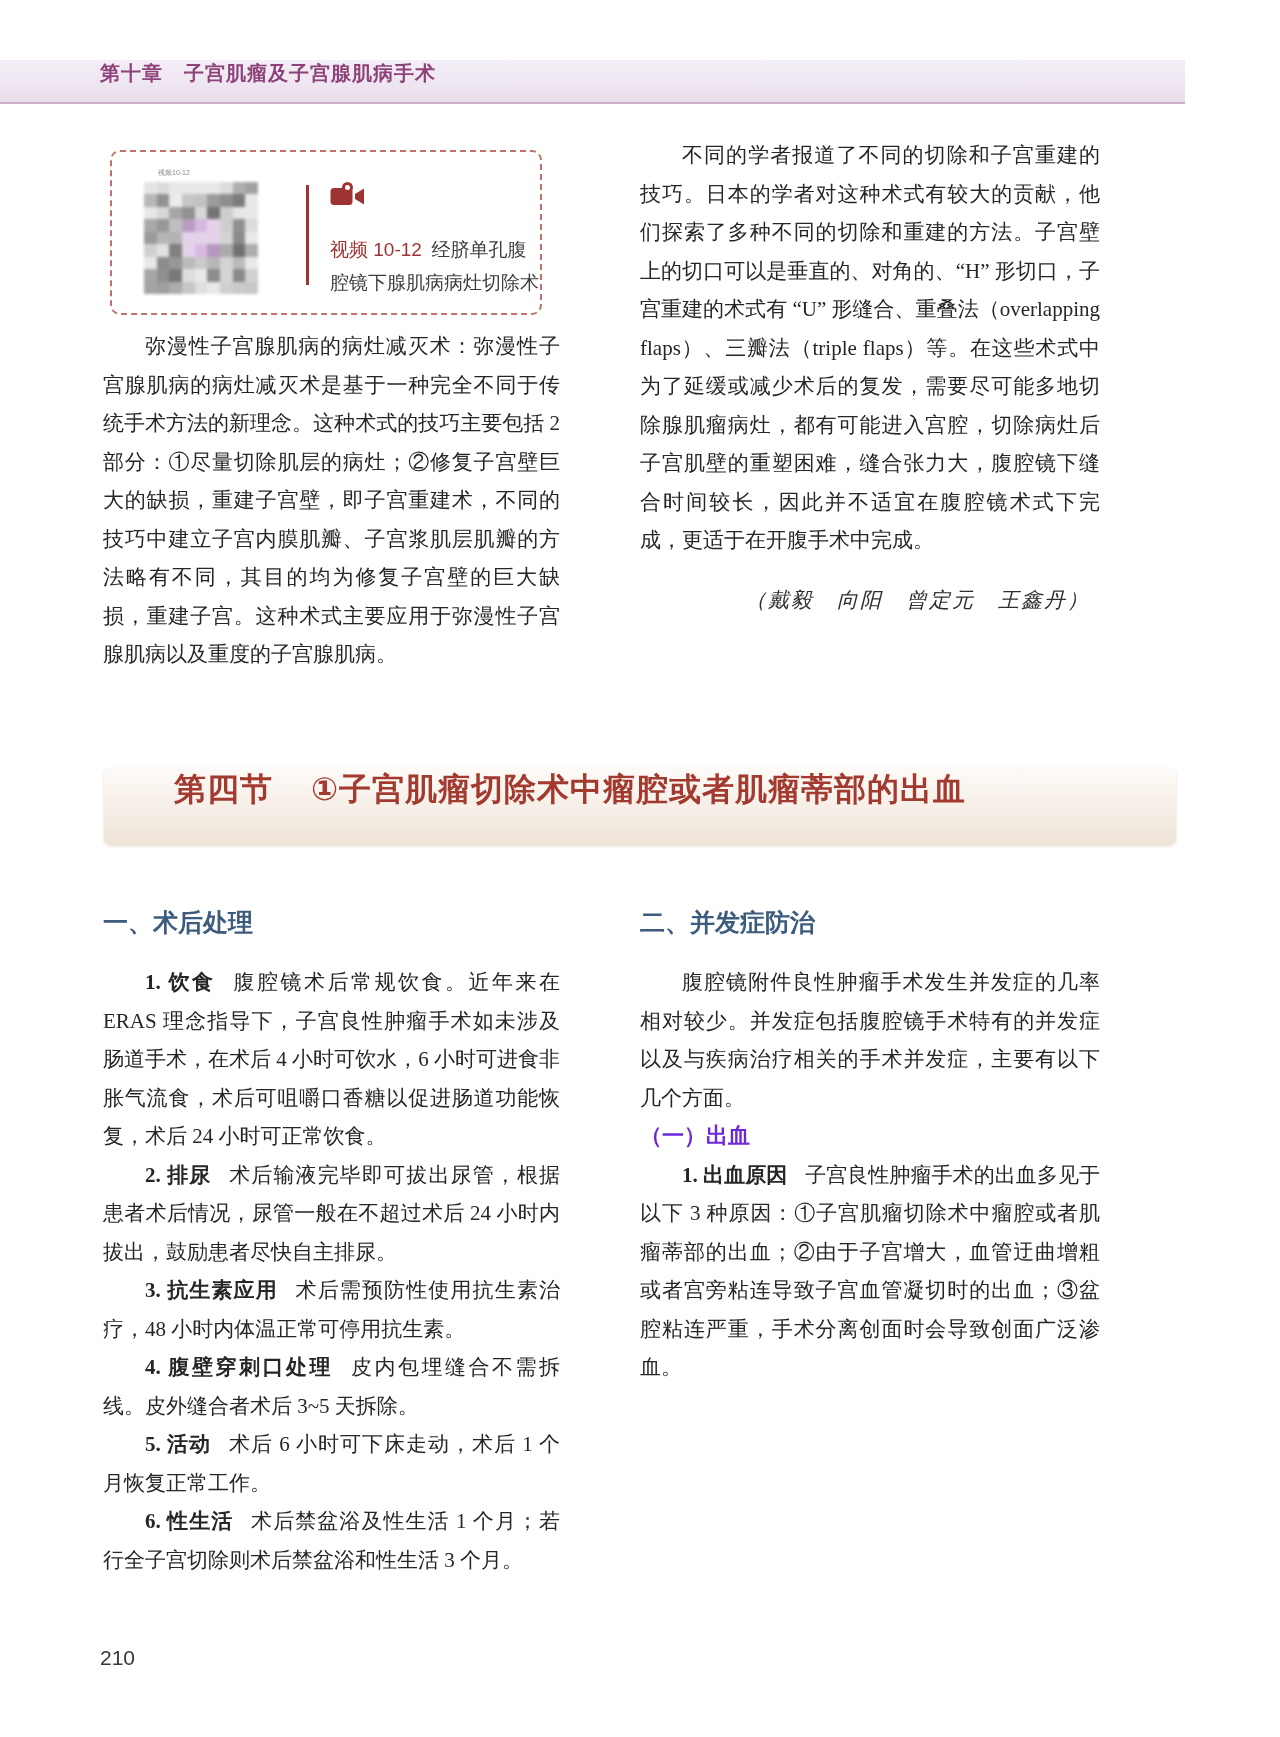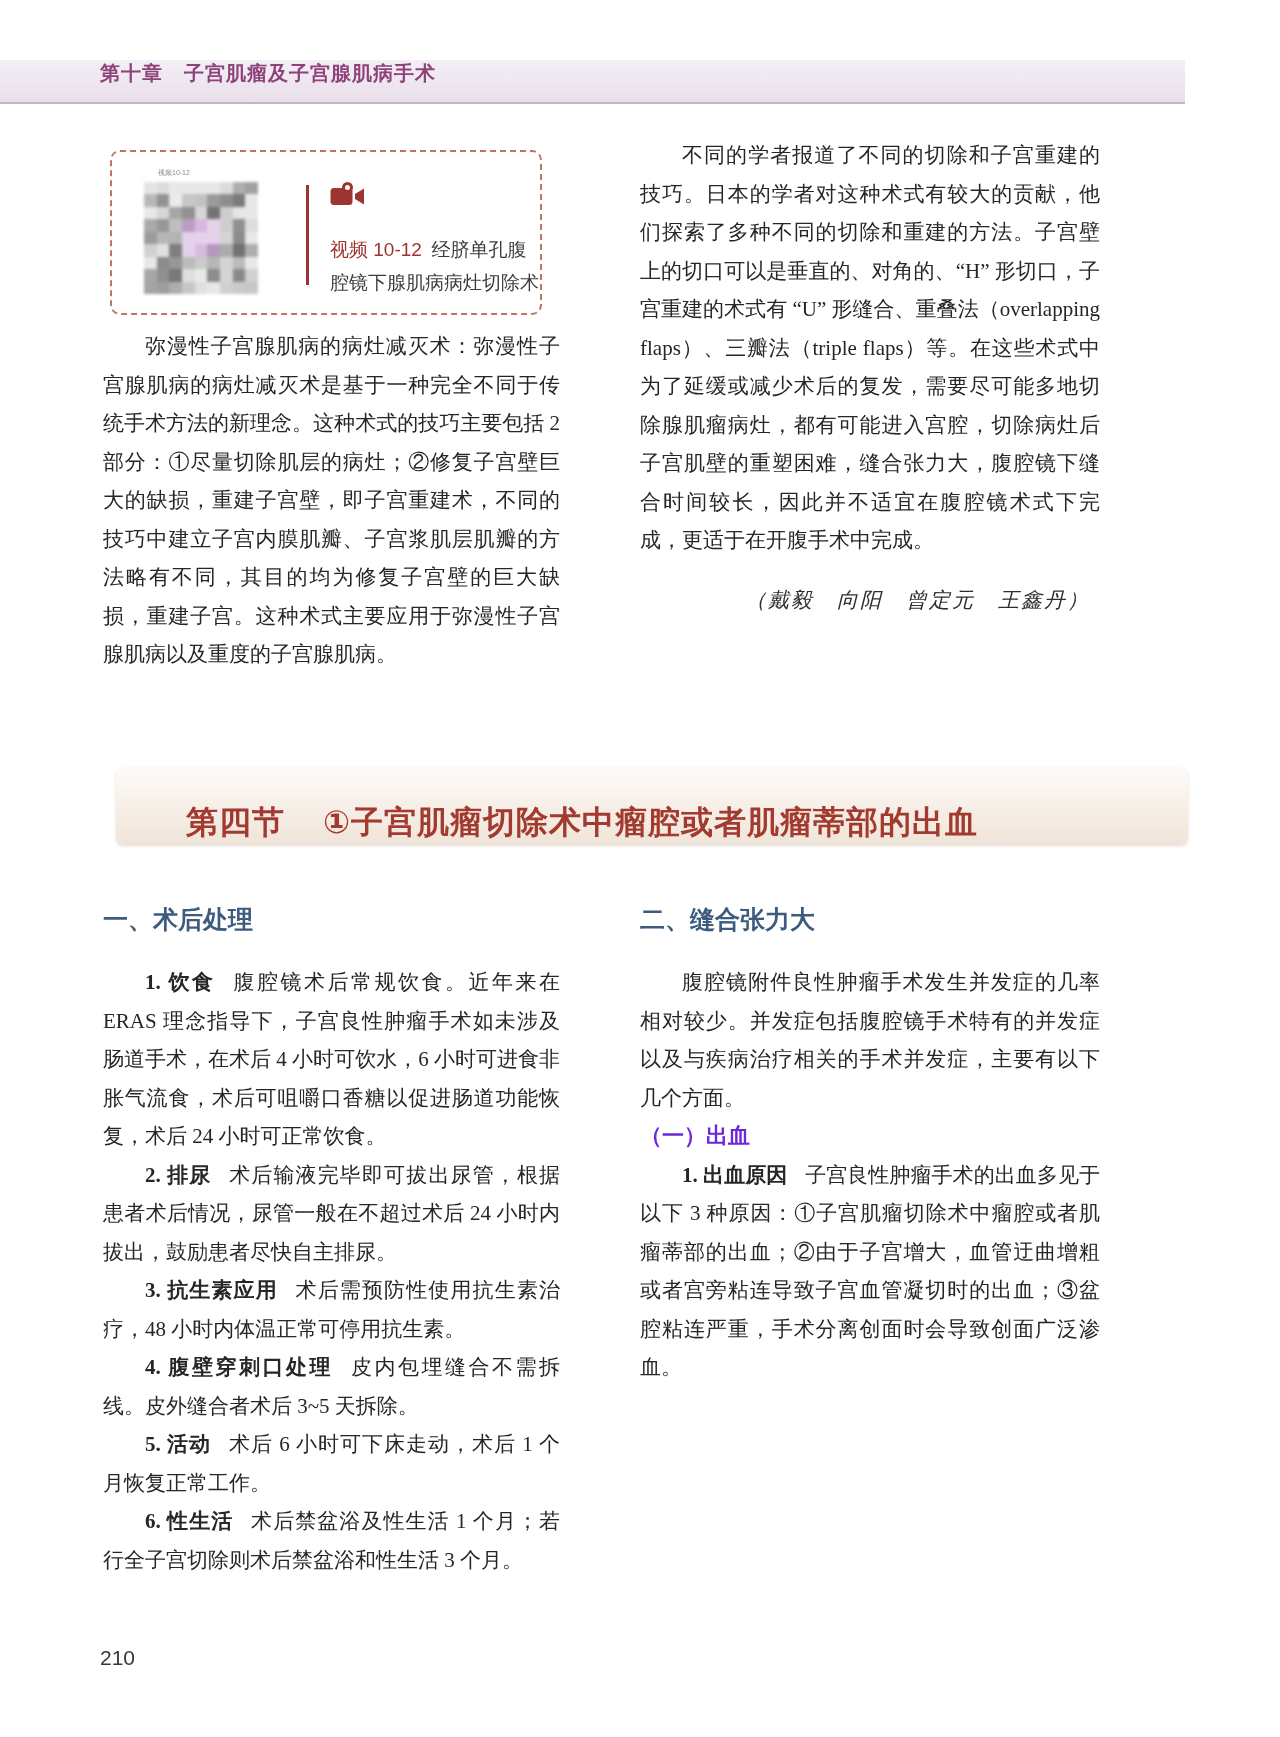--- a/index.html
+++ b/index.html
@@ -30,32 +30,32 @@
   .maroon{color:#9e3431;margin-right:.5em}
 
   
   .body-par{font-size:21px;line-height:38.5px;text-align:justify;text-indent:2em;color:#262626}
   .intro-left{position:absolute;top:327px;left:103px;width:457px}
   .intro-right{position:absolute;top:136px;left:640px;width:460px}
   .authors{position:absolute;top:586px;left:630px;width:460px;text-align:right;
     font-style:italic;font-size:21px;letter-spacing:2px;color:#2e2e2e}
 
   
-  .banner{position:absolute;top:768px;left:116px;width:1072px;height:77px;
+  .banner{position:absolute;top:768px;left:104px;width:1072px;height:77px;
     background:linear-gradient(180deg,#fdfbf8 0%,#f6eee6 55%,#efe4d8 100%);
-    border-radius:7px;display:flex;align-items:flex-end;padding-left:70px;
+    border-radius:7px;display:flex;align-items:flex-start;padding-left:70px;
     box-shadow:0 1px 3px rgba(150,120,90,.28)}
   .banner-label,.banner-title{font-family:"Liberation Sans","DejaVu Sans",sans-serif;
     font-size:32px;font-weight:bold;color:#a23a30;letter-spacing:1px}
   .banner-label{margin-right:38px}
 
   
   .col-a{position:absolute;top:905px;left:103px;width:457px}
   .col-b{position:absolute;top:905px;left:640px;width:460px}
-  .blue-h{font-family:Liberation Mono, monospace;font-size:25px;
+  .blue-h{font-family:Liberation Sans, sans-serif;font-size:25px;
     font-weight:bold;color:#3d5b7d;line-height:34px;margin:0 0 24px 0}
   .indigo-h{font-size:22px;font-weight:bold;color:#6d28d9;line-height:38.5px;margin:0}
   .item-label{margin-right:.85em;font-weight:bold}
 
   .page-number{position:absolute;top:1646px;left:100px;
     font-family:"Liberation Sans","DejaVu Sans",sans-serif;font-size:21px;color:#383838}
 </style>
 </head>
 <body>
 
@@ -182,21 +182,21 @@
 
         <p class="body-par"><b class="item-label">4. 腹壁穿刺口处理</b><span>皮内包埋缝合不需拆线。皮外缝合者术后 3~5 天拆除。</span></p>
 
         <p class="body-par"><b class="item-label">5. 活动</b><span>术后 6 小时可下床走动，术后 1 个月恢复正常工作。</span></p>
 
         <p class="body-par"><b class="item-label">6. 性生活</b><span>术后禁盆浴及性生活 1 个月；若行全子宫切除则术后禁盆浴和性生活 3 个月。</span></p>
       </div>
   </div>
 
   <div class="col-b">
-    <h2 class="blue-h">二、缝合张力大</h2>
+    <h2 class="blue-h">二、并发症防治</h2>
     <p class="body-par">腹腔镜附件良性肿瘤手术发生并发症的几率相对较少。并发症包括腹腔镜手术特有的并发症以及与疾病治疗相关的手术并发症，主要有以下几个方面。</p>
     <h3 class="indigo-h">（一）出血</h3>
     <div>
 
         <p class="body-par"><b class="item-label">1. 出血原因</b><span>子宫良性肿瘤手术的出血多见于以下 3 种原因：①子宫肌瘤切除术中瘤腔或者肌瘤蒂部的出血；②由于子宫增大，血管迂曲增粗或者宫旁粘连导致子宫血管凝切时的出血；③盆腔粘连严重，手术分离创面时会导致创面广泛渗血。</span></p>
 
       </div>
   </div>
 
   <div class="page-number">210</div>

